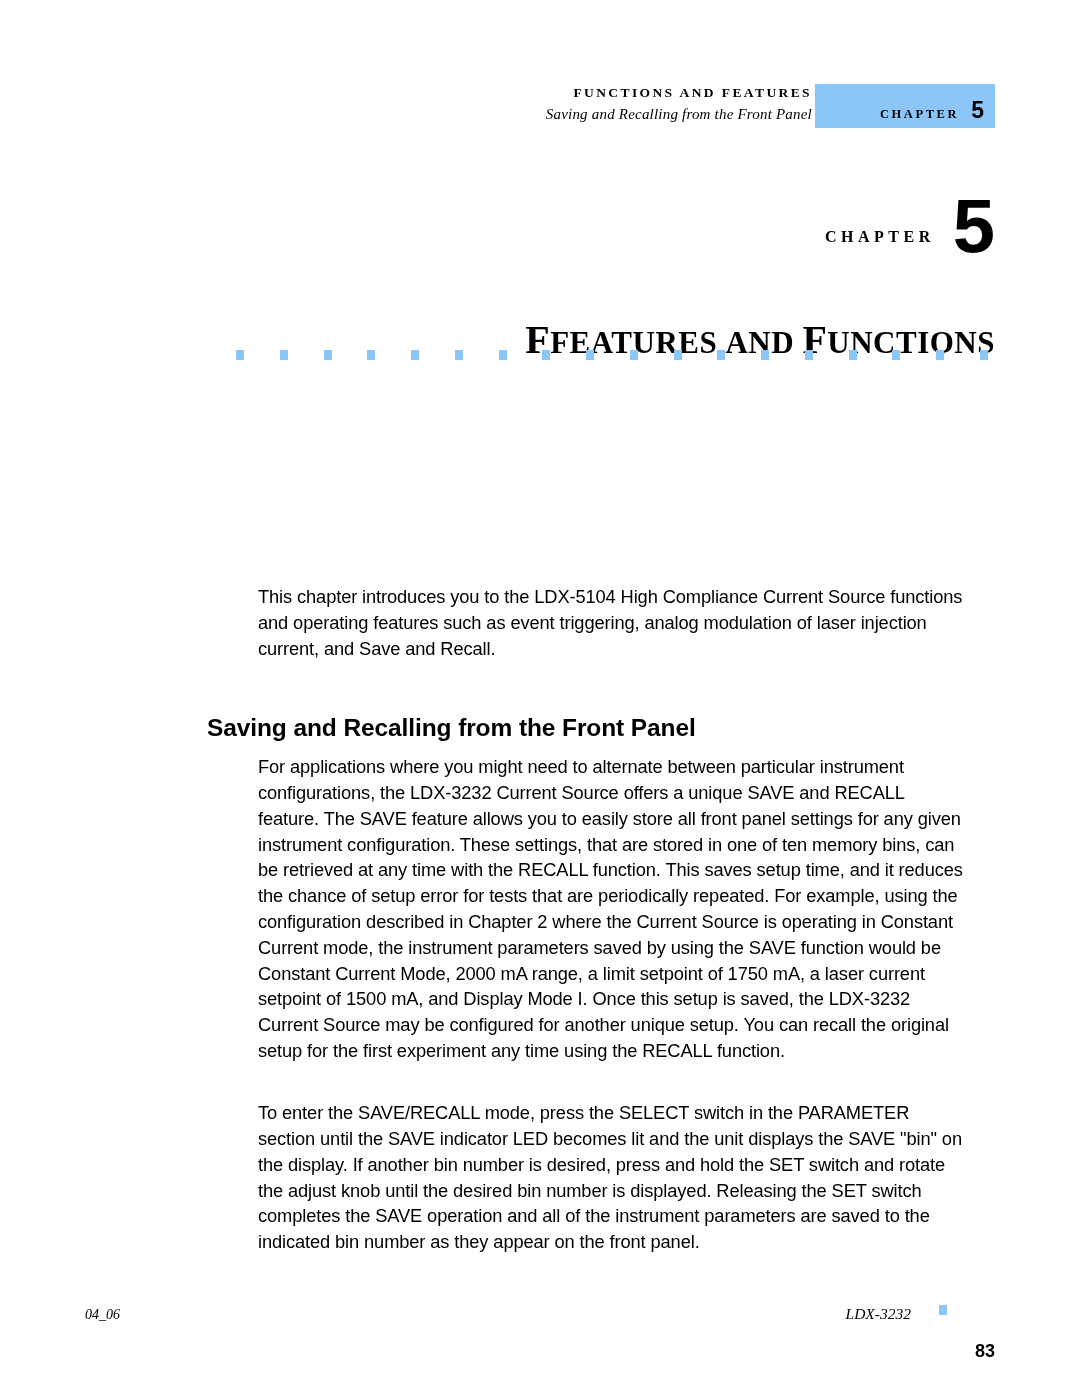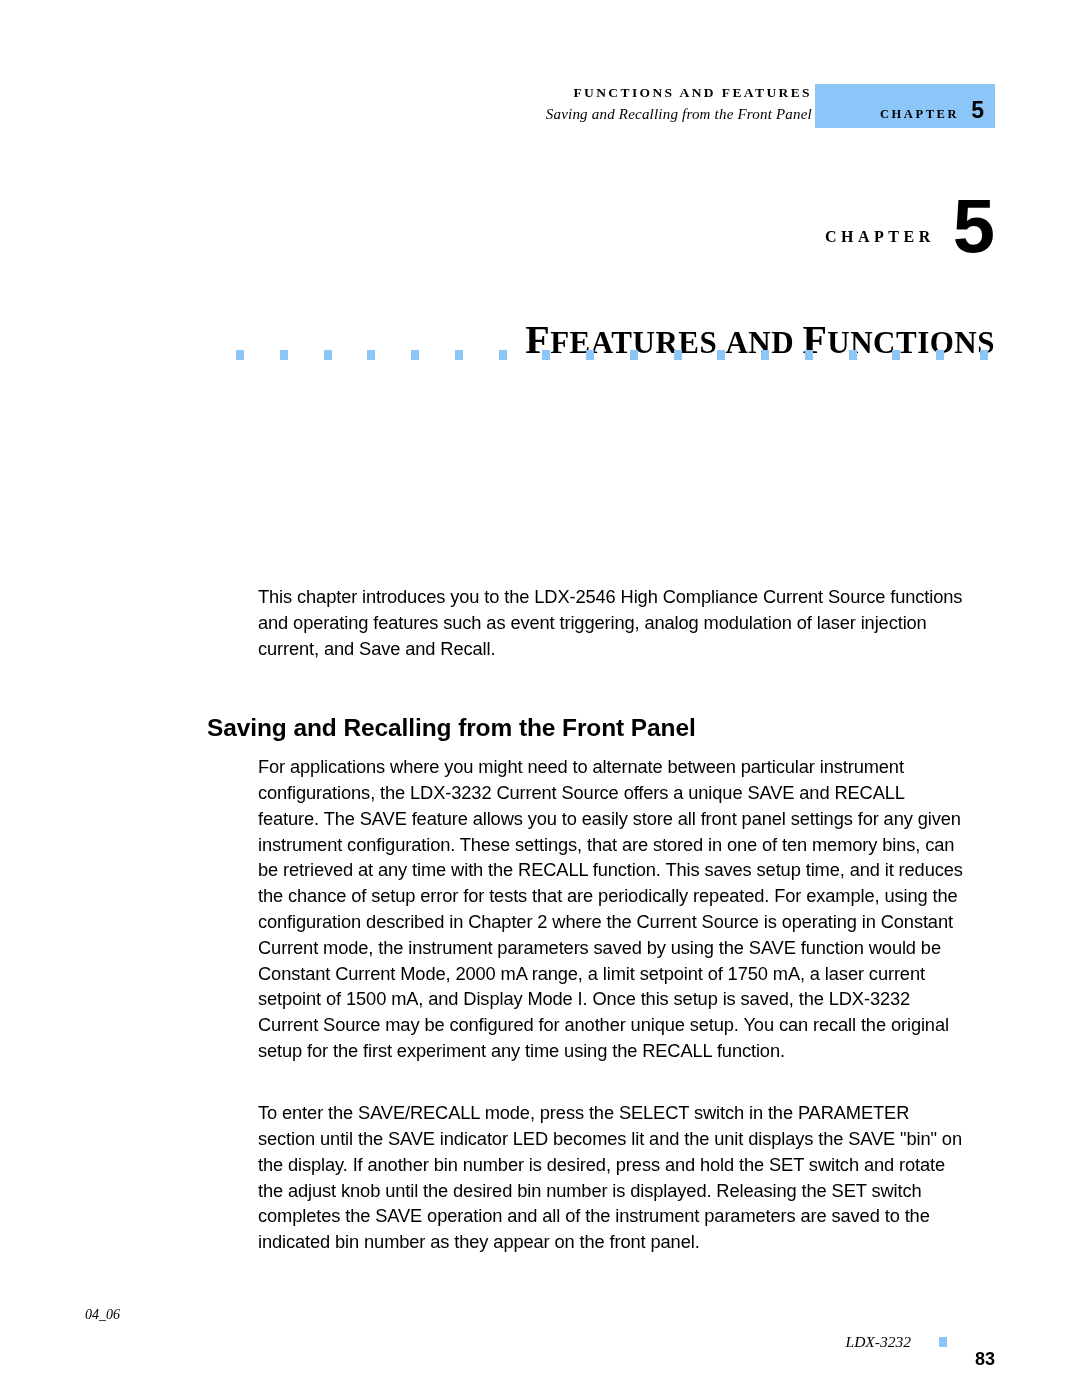--- a/index.html
+++ b/index.html
@@ -182,23 +182,22 @@
     position: absolute;
     left: 85px;
     top: 2px;
     font-family: "Liberation Serif", serif;
     font-style: italic;
     font-size: 14px;
   }
   .footer-right {
     position: absolute;
     right: 85px;
-    top: 8px;
-    display: flex;
-    align-items: center;
+    top: 0;
+    display: flex;
     gap: 28px;
   }
   .footer-doc {
     font-family: "Liberation Serif", serif;
     font-style: italic;
     font-size: 15.5px;
   }
   .footer-sq {
     display: block;
     width: 8px;
@@ -251,21 +250,21 @@
       <span style="background: rgb(140, 197, 247);"></span>
       <span style="background: rgb(140, 197, 247);"></span>
       <span style="background: rgb(140, 197, 247);"></span>
       <span style="background: rgb(140, 197, 247);"></span>
       <span style="background: rgb(140, 197, 247);"></span>
       <span style="background: rgb(140, 197, 247);"></span>
       <span style="background: rgb(140, 197, 247);"></span>
       <span style="background: rgb(140, 197, 247);"></span>
     </div>
 
-  <p class="intro-par">This chapter introduces you to the LDX-2546 High Compliance Current Source functions and operating features such as event triggering, analog modulation of laser injection current, and Save and Recall.</p>
+  <p class="intro-par">This chapter introduces you to the LDX-5104 High Compliance Current Source functions and operating features such as event triggering, analog modulation of laser injection current, and Save and Recall.</p>
 
   <h2 class="section-heading">Saving and Recalling from the Front Panel</h2>
 
   <p class="body-par body-par-1">For applications where you might need to alternate between particular instrument configurations, the LDX-3232 Current Source offers a unique SAVE and RECALL feature. The SAVE feature allows you to easily store all front panel settings for any given instrument configuration. These settings, that are stored in one of ten memory bins, can be retrieved at any time with the RECALL function. This saves setup time, and it reduces the chance of setup error for tests that are periodically repeated.  For example, using the configuration described in Chapter 2 where the Current Source is operating in Constant Current mode, the instrument parameters saved by using the SAVE function would be Constant Current Mode, 2000 mA range, a limit setpoint of 1750 mA, a laser current setpoint of 1500 mA, and Display Mode I. Once this setup is saved, the LDX-3232 Current Source may be configured for another unique setup. You can recall the original setup for the first experiment any time using the RECALL function.</p>
 
   <p class="body-par body-par-2">To enter the SAVE/RECALL mode, press the SELECT switch in the PARAMETER section until the SAVE indicator LED becomes lit and the unit displays the SAVE "bin" on the display. If another bin number is desired, press and hold the SET switch and rotate the adjust knob until the desired bin number is displayed. Releasing the SET switch completes the SAVE operation and all of the instrument parameters are saved to the indicated bin number as they appear on the front panel.</p>
 
   <div class="footer">
     <div class="footer-left">04_06</div>
     <div class="footer-right">

